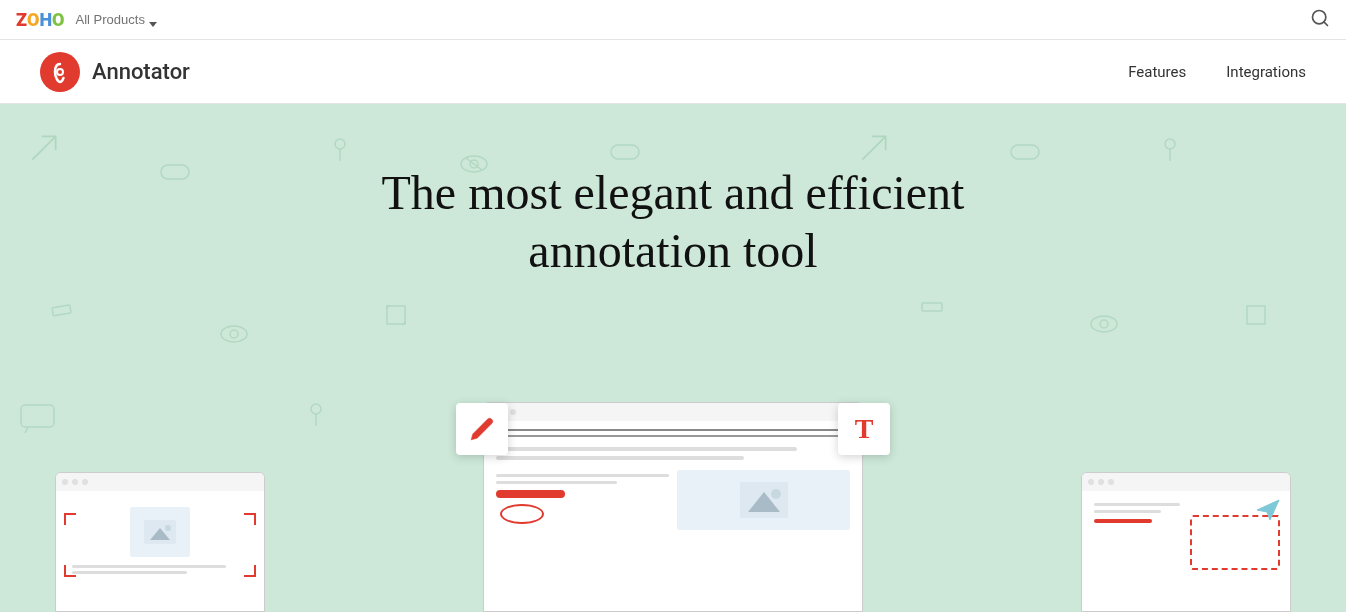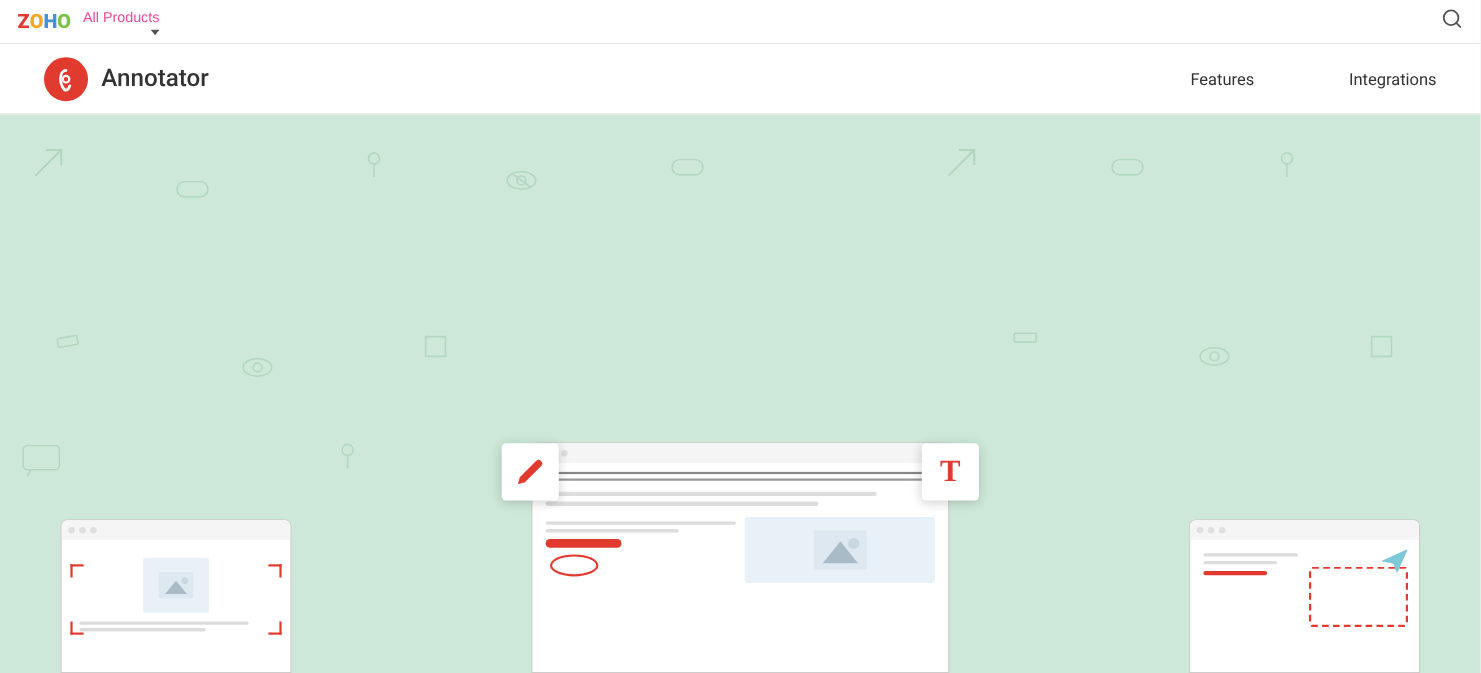--- a/index.html
+++ b/index.html
@@ -31,25 +31,24 @@
     .zoho-logo span:nth-child(1) { color: #e03b2e; }
     .zoho-logo span:nth-child(2) { color: #f5a623; }
     .zoho-logo span:nth-child(3) { color: #4a90d9; }
     .zoho-logo span:nth-child(4) { color: #7dc242; }
 
     .all-products-btn {
       display: flex;
       align-items: flex-end;
       gap: 4px;
       font-size: 13px;
-      color: #ec4899;
+      color: #737373;
       cursor: pointer;
       background: none;
       border: none;
-      flex-direction: column;
     }
     .chevron-down {
       display: inline-block;
       width: 0;
       height: 0;
       border-left: 4px solid transparent;
       border-right: 4px solid transparent;
       border-top: 5px solid #555;
     }
     .search-icon-top {
@@ -92,21 +91,20 @@
     }
     .product-nav-links {
       display: flex;
       gap: 40px;
     }
     .product-nav-links a {
       font-size: 15px;
       color: #333;
       text-decoration: none;
       cursor: pointer;
-      margin-left: 46px;
     }
 
     
     .hero {
       background: #d4edda;
       background: #c8e6c9;
       background: #b2dfdb;
       background: #c5e8d5;
       min-height: 508px;
       position: relative;
@@ -253,20 +251,21 @@
     <svg style="position:absolute;top:300px;left:20px;opacity:0.2;" width="35" height="30" viewBox="0 0 35 30" fill="none" stroke="#4a9a6a" stroke-width="1.5">
         <rect x="1" y="1" width="33" height="22" rx="4"></rect>
         <line x1="8" y1="23" x2="5" y2="29"></line>
       </svg>
     <svg style="position:absolute;top:295px;left:305px;opacity:0.2;" width="22" height="28" viewBox="0 0 22 28" fill="none" stroke="#4a9a6a" stroke-width="1.5">
         <circle cx="11" cy="10" r="5"></circle>
         <line x1="11" y1="15" x2="11" y2="27"></line>
       </svg>
   </div>
 
+  <h1 class="hero-title">The most elegant and efficient annotation tool</h1>
 
   <div style="position:absolute;bottom:0;left:0;right:0;height:220px;display:flex;align-items:flex-end;justify-content:center;">
 
     <div style="position:absolute;left:55px;bottom:0;width:210px;height:140px;background:#fff;border-radius:6px 6px 0 0;border:1px solid #ccc;overflow:hidden;">
       <div style="background:#f5f5f5;height:18px;display:flex;align-items:center;padding:0 6px;gap:4px;">
         <div style="width:6px;height:6px;border-radius:50%;background:#e0e0e0;"></div>
         <div style="width:6px;height:6px;border-radius:50%;background:#e0e0e0;"></div>
         <div style="width:6px;height:6px;border-radius:50%;background:#e0e0e0;"></div>
       </div>
 

